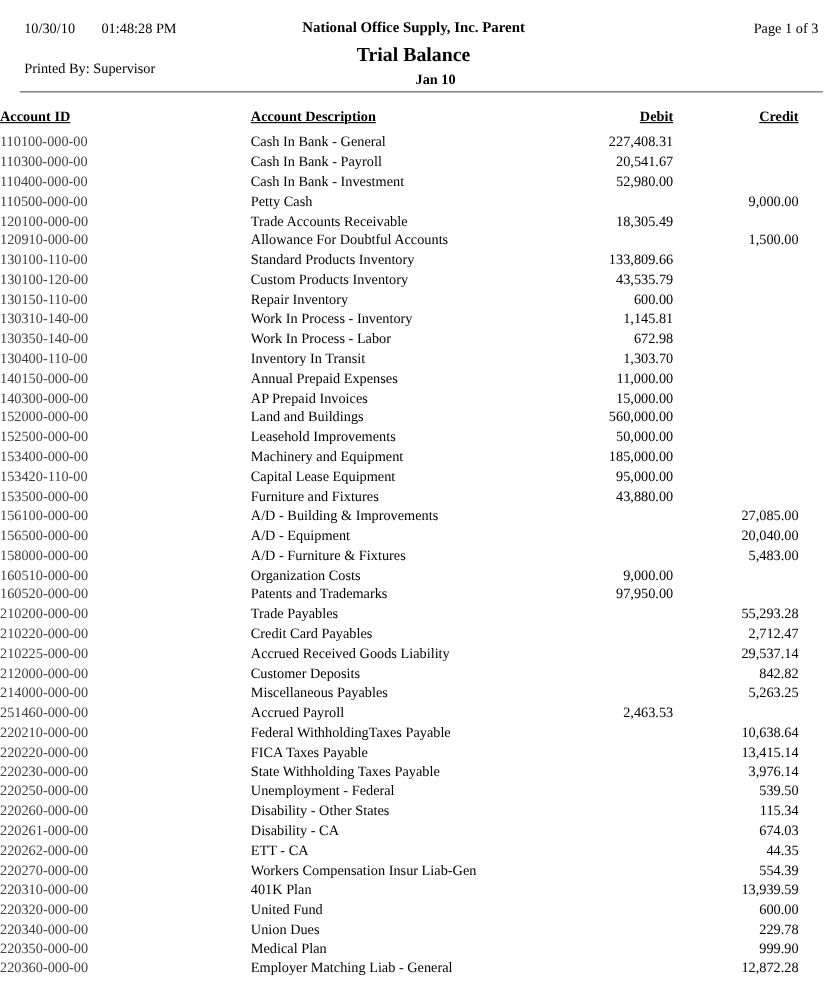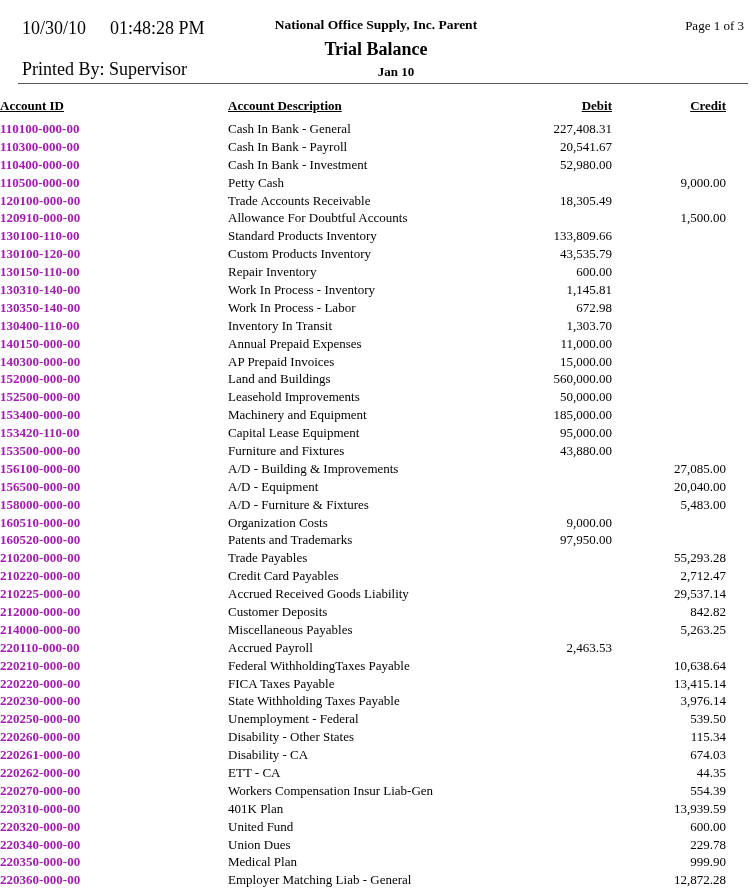--- a/index.html
+++ b/index.html
@@ -7,21 +7,21 @@
   .page {
     position:relative;
     width:752px; height:894px;
     background:#ffffff;
     font-family:"Liberation Serif", serif;
     color:#000000;
     overflow:hidden;
   }
   
   .report-header { position:relative; height:83px; }
-  .header-left  { position:absolute; left:22px; top:18px; font-size:18px; }
+  .header-left  { position:absolute; left:22px; top:18px; font-size:13px; }
   .hdr-datetime .time { margin-left:24px; }
   .hdr-printedby { margin-top:20px; }
   .header-center {
     position:absolute; left:0; right:0; top:18px;
     text-align:center; line-height:1;
   }
   .hdr-company { font-size:13.5px; font-weight:bold; }
   .hdr-title   { font-size:18px;  font-weight:bold; margin-top:8px; }
   .hdr-period  { font-size:13px;  font-weight:bold; margin-top:7px;padding-left:40px; }
   .header-right { position:absolute; right:8px; top:18px; font-size:13px; }
@@ -45,21 +45,21 @@
     text-align:left; font-size:13px;
     padding:0 0 6px 0; vertical-align:bottom; height:24px;
   }
   thead th.num { text-align:right; }
   tbody td {
     height:17.9px; padding:0; vertical-align:middle;
     white-space:nowrap; overflow:hidden;
   }
   td.col-debit, td.col-credit { text-align:right; }
   a.acct-link {
-    color:#a21caf; text-decoration:none; cursor:pointer;font-weight:bold;
+    color:#404040; text-decoration:none; cursor:pointer;
   }
 </style>
 </head>
 <body>
 
 <div class="page">
 
   <div class="report-header">
     <div class="header-left">
       <div class="hdr-datetime">
@@ -263,21 +263,21 @@
           <td class="col-debit"></td>
           <td class="col-credit">842.82</td>
         </tr>
         <tr>
           <td class="col-id"><a class="acct-link">214000-000-00</a></td>
           <td class="col-desc">Miscellaneous Payables</td>
           <td class="col-debit"></td>
           <td class="col-credit">5,263.25</td>
         </tr>
         <tr>
-          <td class="col-id"><a class="acct-link">220110-000-00</a></td>
+          <td class="col-id"><a class="acct-link">251460-000-00</a></td>
           <td class="col-desc">Accrued Payroll</td>
           <td class="col-debit">2,463.53</td>
           <td class="col-credit"></td>
         </tr>
         <tr>
           <td class="col-id"><a class="acct-link">220210-000-00</a></td>
           <td class="col-desc">Federal WithholdingTaxes Payable</td>
           <td class="col-debit"></td>
           <td class="col-credit">10,638.64</td>
         </tr>

